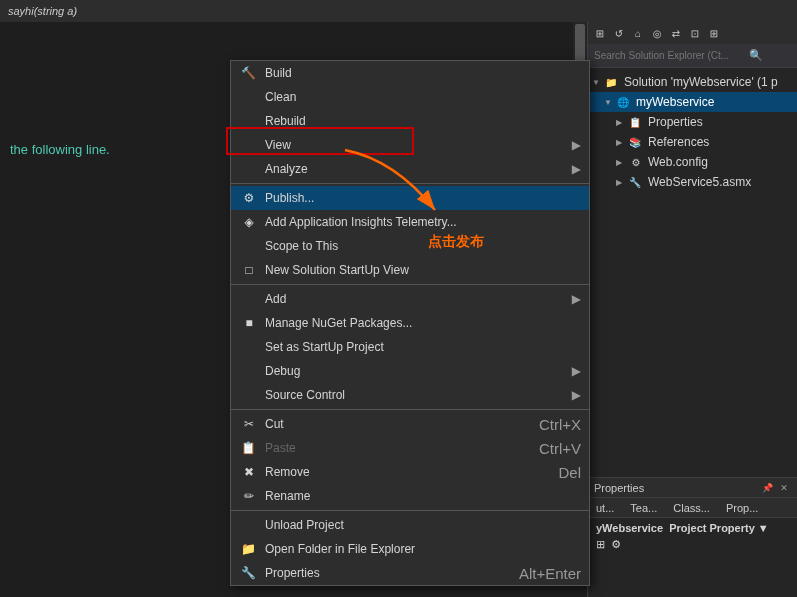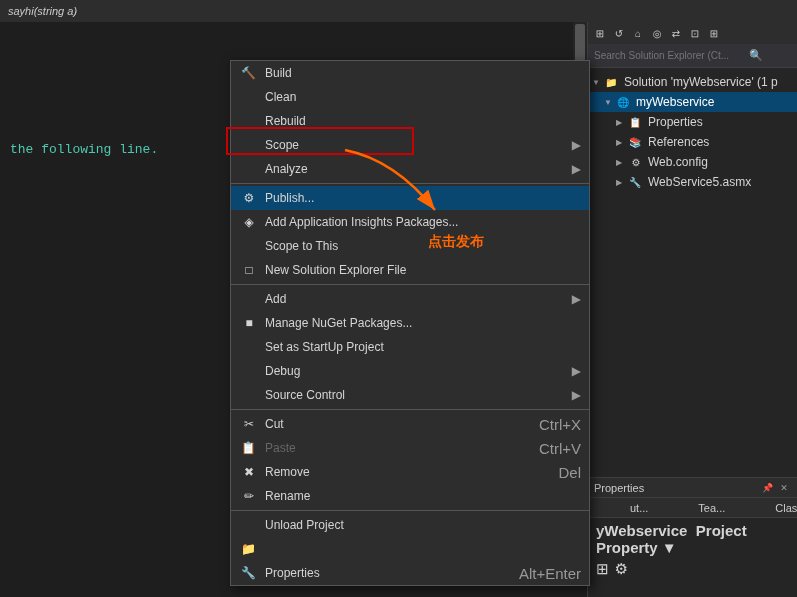--- a/index.html
+++ b/index.html
@@ -35,21 +35,21 @@
       bottom: 0;
       background: #1e1e1e;
     }
 
     
     .code-line {
       position: absolute;
       top: 120px;
       left: 10px;
       color: #4ec9b0;
-      font-family: Liberation Mono, monospace;
+      font-family: Liberation Sans, sans-serif;
       font-size: 13px;
     }
 
     
     .scrollbar {
       position: absolute;
       top: 0;
       right: 0;
       width: 14px;
       height: 300px;
@@ -251,25 +251,24 @@
       border-bottom: 1px solid #3e3e42;
     }
     .bottom-tab {
       padding: 0 8px;
       font-size: 11px;
       color: #cccccc;
       cursor: pointer;
       height: 100%;
       display: flex;
       align-items: center;
-      margin-left: 34px;
     }
     .bottom-props {
       padding: 4px 8px;
-      font-size: 15px;
+      font-size: 11px;
     }
     .bottom-prop-title {
       font-weight: bold;
       color: #d4d4d4;
       margin-bottom: 4px;
     }
 
     
     .dock-header {
       height: 20px;
@@ -322,44 +321,44 @@
     <div class="menu-item">
       <span class="icon-area"></span>
       <span>Clean</span>
     </div>
     <div class="menu-item">
       <span class="icon-area"></span>
       <span>Rebuild</span>
     </div>
     <div class="menu-item">
       <span class="icon-area"></span>
-      <span>Scope</span>
+      <span>View</span>
       <span class="arrow">▶</span>
     </div>
     <div class="menu-item">
       <span class="icon-area"></span>
       <span>Analyze</span>
       <span class="arrow">▶</span>
     </div>
     <div class="menu-separator"></div>
     <div class="menu-item highlighted">
       <span class="icon-area">⚙</span>
       <span>Publish...</span>
     </div>
     <div class="menu-item">
       <span class="icon-area">◈</span>
-      <span>Add Application Insights Packages...</span>
+      <span>Add Application Insights Telemetry...</span>
     </div>
     <div class="menu-item">
       <span class="icon-area"></span>
       <span>Scope to This</span>
     </div>
     <div class="menu-item">
       <span class="icon-area">□</span>
-      <span>New Solution Explorer File</span>
+      <span>New Solution StartUp View</span>
     </div>
     <div class="menu-separator"></div>
     <div class="menu-item">
       <span class="icon-area"></span>
       <span>Add</span>
       <span class="arrow">▶</span>
     </div>
     <div class="menu-item">
       <span class="icon-area">■</span>
       <span>Manage NuGet Packages...</span>
@@ -398,20 +397,21 @@
       <span class="icon-area">✏</span>
       <span>Rename</span>
     </div>
     <div class="menu-separator"></div>
     <div class="menu-item">
       <span class="icon-area"></span>
       <span>Unload Project</span>
     </div>
     <div class="menu-item">
       <span class="icon-area">📁</span>
+      <span>Open Folder in File Explorer</span>
     </div>
     <div class="menu-item">
       <span class="icon-area">🔧</span>
       <span>Properties</span>
       <span class="shortcut">Alt+Enter</span>
     </div>
   </div>
 
 <div class="publish-box"></div>
 

